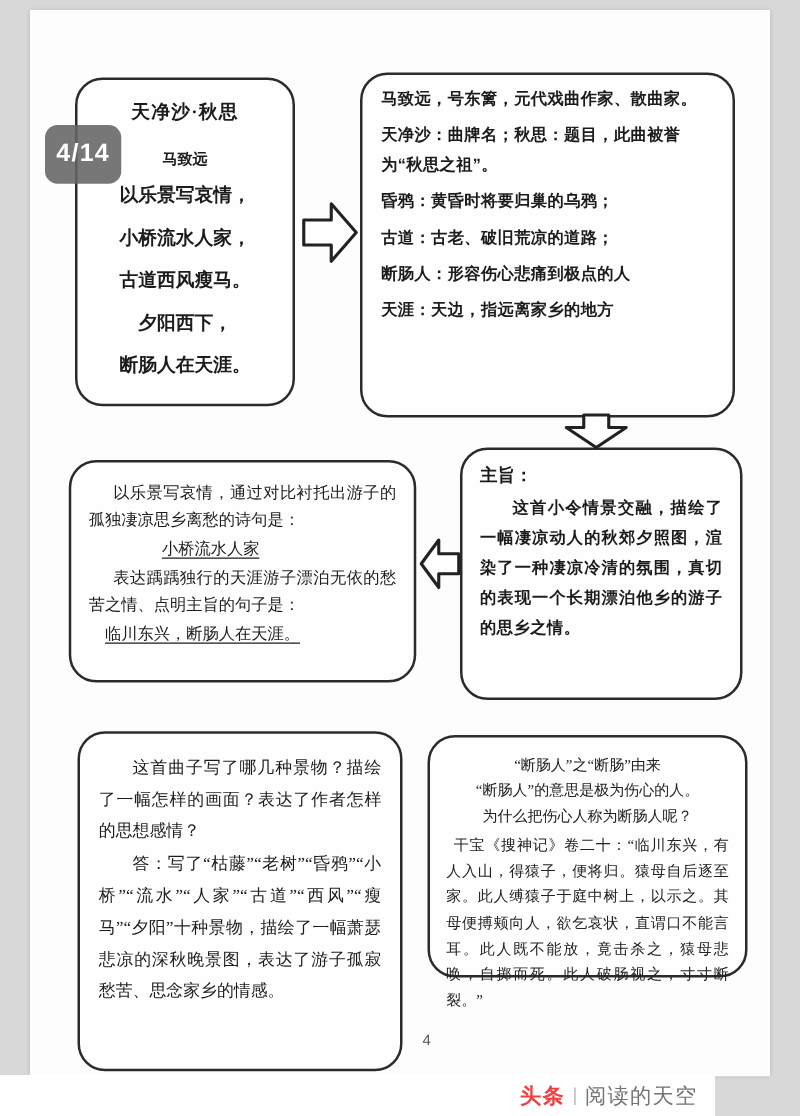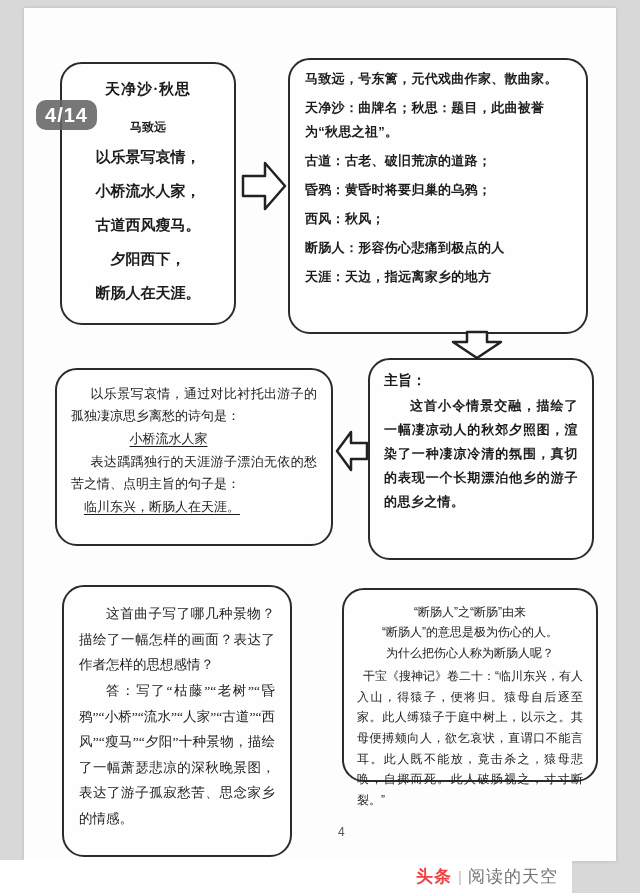--- a/index.html
+++ b/index.html
@@ -42,33 +42,33 @@
   .theme-body { font-size: 13px; font-weight: bold; line-height: 1.85; text-indent: 2em; text-align: justify; letter-spacing: 0.4px; }
 
   
   .analysis-card { left: 31px; top: 360px; width: 278px; height: 178px; padding: 13px 14px; }
   .analysis-card .intro { font-size: 13px; line-height: 1.7; text-indent: 1.5em; text-align: justify; }
   .analysis-card .quote { font-size: 13px; line-height: 1.8; text-decoration: underline; text-underline-offset: 3px; }
   .analysis-card .quote.q1 { margin-left: 4.5em; }
   .analysis-card .quote.q2 { margin-left: 1em; }
 
   
-  .question-card { left: 38px; top: 577px; width: 230px; height: 272px; padding: 14px 15px; font-family: "Liberation Serif", serif; }
+  .question-card { left: 38px; top: 577px; width: 260px; height: 272px; padding: 14px 15px; font-family: "Liberation Serif", serif; }
   .question-card p { font-size: 13.5px; line-height: 1.9; text-indent: 2em; text-align: justify; }
 
   
-  .story-card { left: 318px; top: 580px; width: 256px; height: 194px; padding: 12px 13px; }
+  .story-card { left: 318px; top: 580px; width: 256px; height: 194px; padding: 12px 13px; font-family: Liberation Serif, serif; }
   .story-title { font-size: 12px; text-align: center; line-height: 1.7; color: #222; }
   .story-line { font-size: 12px; text-align: center; line-height: 1.7; color: #222; }
   .story-body { font-size: 12px; line-height: 1.72; text-indent: 0.5em; text-align: justify; margin-top: 3px; color: #222; }
 
   
   .page-badge {
     position: absolute; left: 36px; top: 100px;
-    width: 61px; height: 30px;
+    width: 61px; height: 47px;
     background: rgba(100,100,100,0.88);
     border-radius: 10px;
     color: #fff; font-size: 20px; font-weight: bold;
     display: flex; align-items: center; justify-content: center;
     letter-spacing: 1px;
     z-index: 5;
   }
   .arrow { position: absolute; z-index: 4; }
   .arrow-right { left: 241px; top: 160px; }
   .arrow-down  { left: 451px; top: 330px; }
@@ -101,23 +101,22 @@
       <div class="poem-line">小桥流水人家，</div>
       <div class="poem-line">古道西风瘦马。</div>
       <div class="poem-line">夕阳西下，</div>
       <div class="poem-line">断肠人在天涯。</div>
     </div>
   </div>
 
   <div class="card notes-card">
     <p>马致远，号东篱，元代戏曲作家、散曲家。</p>
     <p>天净沙：曲牌名；秋思：题目，此曲被誉为“秋思之祖”。</p>
+    <p>昏鸦：黄昏时将要归巢的乌鸦；</p>
     <p>古道：古老、破旧荒凉的道路；</p>
-    <p>昏鸦：黄昏时将要归巢的乌鸦；</p>
-    <p>西风：秋风；</p>
     <p>断肠人：形容伤心悲痛到极点的人</p>
     <p>天涯：天边，指远离家乡的地方</p>
   </div>
 
   <div class="card theme-card">
     <div class="theme-title">主旨：</div>
     <div class="theme-body">这首小令情景交融，描绘了一幅凄凉动人的秋郊夕照图，渲染了一种凄凉冷清的氛围，真切的表现一个长期漂泊他乡的游子的思乡之情。</div>
   </div>
 
   <div class="card analysis-card">

